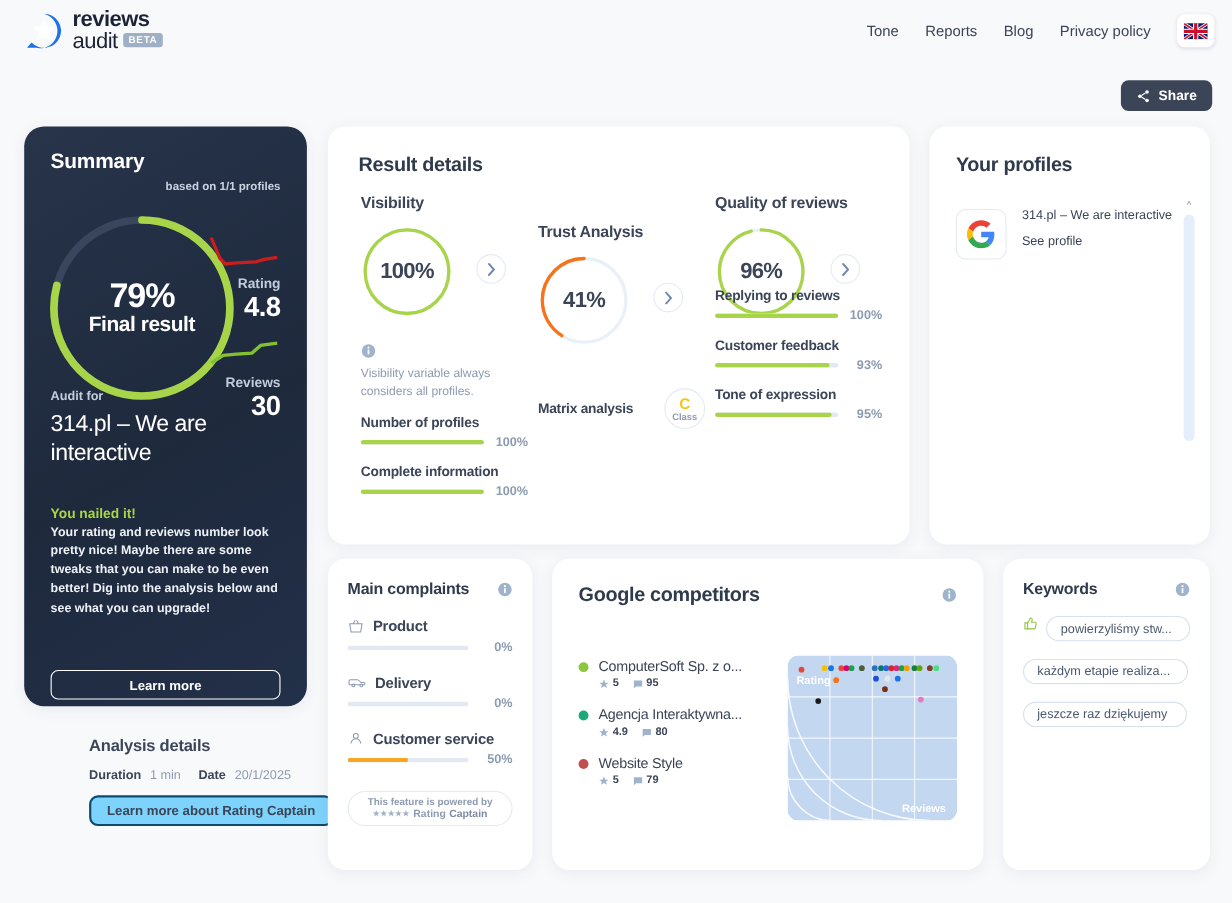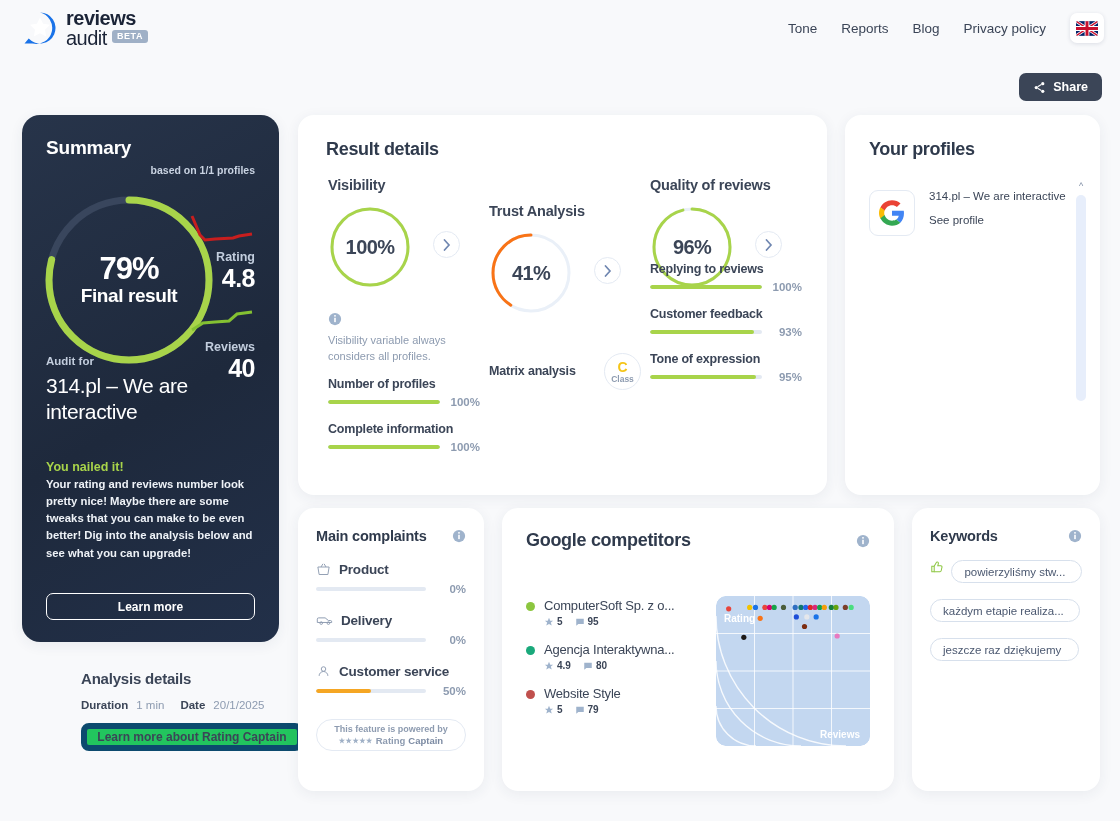--- a/index.html
+++ b/index.html
@@ -49,32 +49,32 @@
   .stat { position: absolute; right: 24px; text-align: right; }
   .stat-spark { margin-bottom: 2px; }
   .stat-name { font-size: 12.5px; font-weight: bold; color: #c2cddd; line-height: 1.1; }
   .stat-val { font-size: 25px; font-weight: bold; line-height: 1.05; letter-spacing: -0.5px;}
   .audit-for { position: absolute; left: 24px; top: 240px; font-size: 11.5px; font-weight: bold; color: #c2cddd; }
   .audit-name { position: absolute; left: 24px; top: 258px; width: 205px; font-size: 21px;
                 line-height: 1.24; letter-spacing: -0.4px; }
   .nailed { position: absolute; left: 24px; top: 345px; font-size: 12.5px; font-weight: bold; color: #a8d44a; }
   .nailed-body { position: absolute; left: 24px; top: 361px; width: 210px; font-size: 11.3px;
                  font-weight: bold; line-height: 1.52; color: #eef2f7; }
-  .learn-more { position: absolute; left: 24px; bottom: 22px; width: 209px; height: 27px;
+  .learn-more { position: absolute; left: 24px; bottom: 6px; width: 209px; height: 27px;
                 border: 1.3px solid #fff; border-radius: 7px; display: flex; align-items: center;
                 justify-content: center; font-size: 12px; font-weight: bold; color: #fff; cursor: pointer; }
 
   
   .analysis { position: absolute; left: 40px; top: 670px; width: 250px; margin-left: 41px; }
   .analysis h3 { font-size: 15px; font-weight: bold; color: #3b4557; letter-spacing: -0.2px;}
   .analysis-meta { margin-top: 12px; font-size: 11.5px; display: flex; gap: 8px; align-items: baseline; }
   .analysis-meta b { color: #3b4557; font-weight: bold; }
   .analysis-meta span { color: #8d9bb0; }
-  .rc-btn { margin-top: 12px; width: 222px; height: 28px; border: 6px solid #0c4a6e; border-radius: 8px;
-            background: #22c55e; display: flex; align-items: center; justify-content: center;
+  .rc-btn { margin-top: 12px; width: 222px; height: 28px; border: 2px solid #0c4a6e; border-radius: 8px;
+            background: #7dd3fc; display: flex; align-items: center; justify-content: center;
             font-size: 12px; font-weight: bold; color: #3b4557; cursor: pointer; }
 
   
   .results { left: 298px; top: 115px; width: 529px; height: 380px; padding: 24px 28px; }
   .card-title { font-size: 18px; font-weight: bold; color: #2f3a4c; letter-spacing: -0.3px; }
   .metrics-row { position: absolute; top: 62px; left: 0; width: 100%; height: 260px; }
   .metric { position: absolute; top: 0; width: 160px; }
   .metric-0 { left: 30px; } .metric-1 { left: 191px; margin-top: 26px; } .metric-2 { left: 352px; }
   .metric-name { font-size: 14.5px; font-weight: bold; color: #3b4557; letter-spacing: -0.2px; }
   .gauge { position: absolute; top: 28px; left: 0; width: 84px; height: 84px; }
@@ -229,21 +229,21 @@
       <div class="stat-val">4.8</div>
     </div>
 
     <div class="stat" style="top:188px;">
       <div class="stat-spark">
         <svg width="66" height="32" viewBox="0 0 66 32">
           <polyline points="3,27 14,20 26,19 40,18 48,11 63,9" fill="none" stroke="#84c132" stroke-width="3"></polyline>
         </svg>
       </div>
       <div class="stat-name">Reviews</div>
-      <div class="stat-val">40</div>
+      <div class="stat-val">30</div>
     </div>
 
     <div class="audit-for">Audit for</div>
     <div class="audit-name">314.pl – We are interactive</div>
     <div class="nailed">You nailed it!</div>
     <div class="nailed-body">Your rating and reviews number look pretty nice! Maybe there are some tweaks that you can make to be even better! Dig into the analysis below and see what you can upgrade!</div>
     <div class="learn-more">Learn more</div>
   </div>
 
   <div class="analysis">

